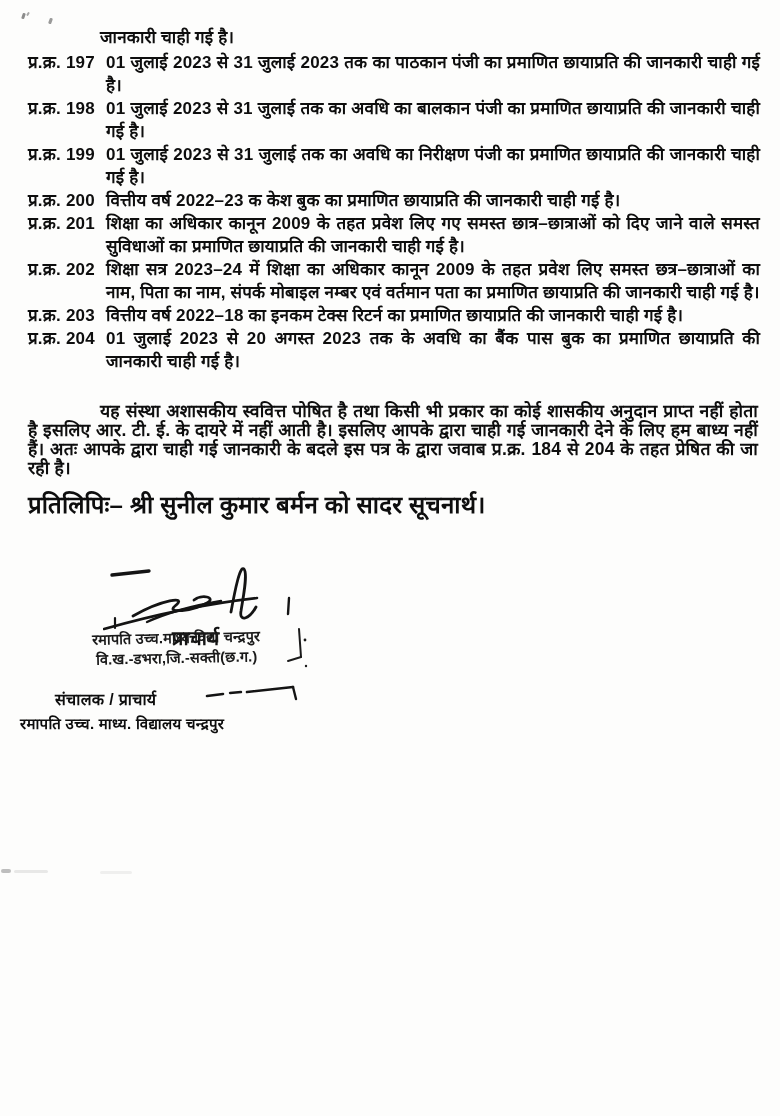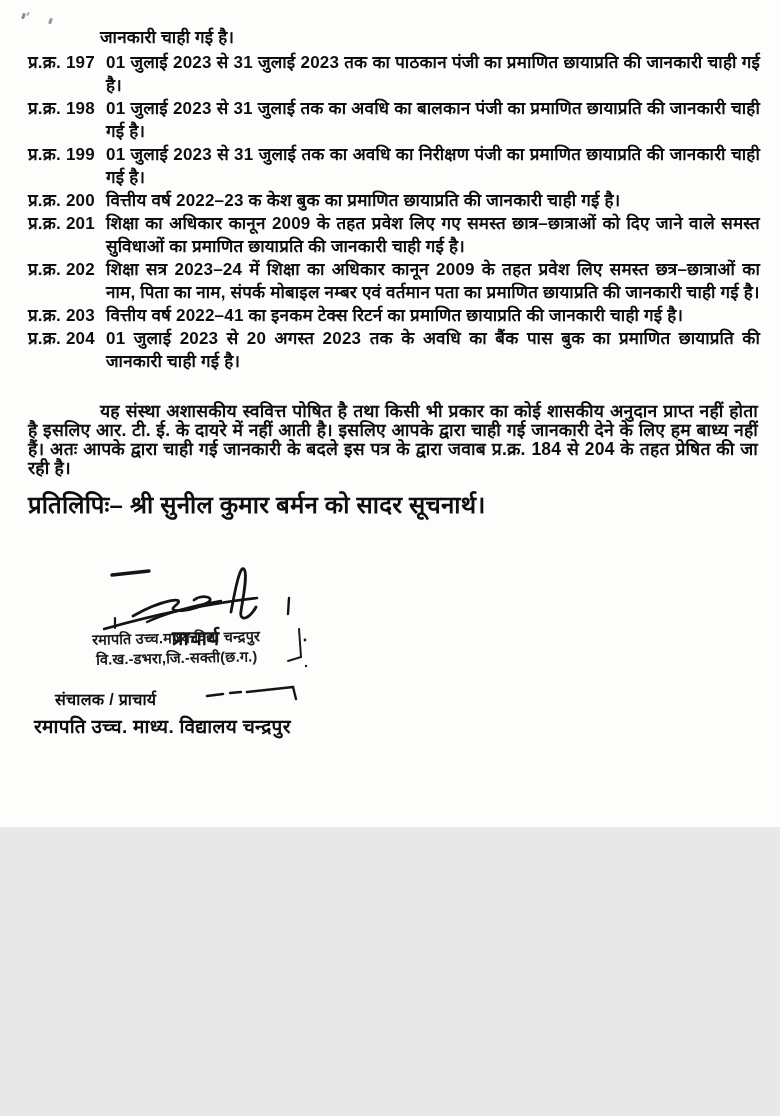--- a/index.html
+++ b/index.html
@@ -1,18 +1,18 @@
 <!DOCTYPE html>
 <html><head>
 <meta charset="utf-8">
 <style>
   html,body{margin:0;padding:0;background:#e8e8e8;}
   .doc{
     position:relative;
-    width:780px;height:827px;
+    width:780px;height:1116px;
     background:#fdfdfc;
     overflow:hidden;
     font-family:"Liberation Sans","DejaVu Sans",sans-serif;
     font-weight:700;
     color:#0e0e0e;
     -webkit-font-smoothing:antialiased;
   }
   .textflow{padding:26px 20px 0 28px;}
   .cont-line{
     margin-left:72px;
@@ -58,22 +58,22 @@
     font-size:14.5px;letter-spacing:.2px;color:#1a1a1a;
     transform:rotate(-1.2deg);
   }
   .stamp-corner-svg{position:absolute;left:268px;top:626px;}
   .stamp-hook-svg{position:absolute;left:205px;top:679px;}
   .footer-designation{
     position:absolute;left:55px;top:688px;
     font-size:16px;letter-spacing:.3px;
   }
   .footer-institution{
-    position:absolute;left:34px;top:713px;
-    font-size:19px;letter-spacing:.3px;
+    position:absolute;left:20px;top:713px;
+    font-size:15px;letter-spacing:.3px;
   }
   
   .speck{position:absolute;background:#6f6f6f;border-radius:1px;}
   .speck-a{left:22px;top:13px;width:3px;height:6px;transform:rotate(18deg);opacity:.8;}
   .speck-b{left:27px;top:12px;width:2px;height:4px;transform:rotate(30deg);opacity:.6;}
   .speck-c{left:49px;top:18px;width:3px;height:6px;transform:rotate(20deg);opacity:.7;}
   .smudge{position:absolute;background:#8a8a8a;border-radius:2px;}
   .smudge-a{left:1px;top:869px;width:10px;height:4px;opacity:.55;}
   .smudge-b{left:14px;top:870px;width:34px;height:3px;opacity:.18;}
   .smudge-c{left:100px;top:871px;width:32px;height:3px;opacity:.12;}
@@ -111,21 +111,21 @@
       <div class="item">
         <span class="item-label">प्र.क्र. 201</span>
         <span class="item-text">शिक्षा का अधिकार कानून 2009 के तहत प्रवेश लिए गए समस्त छात्र–छात्राओं को दिए जाने वाले समस्त सुविधाओं का प्रमाणित छायाप्रति की जानकारी चाही गई है।</span>
       </div>
       <div class="item">
         <span class="item-label">प्र.क्र. 202</span>
         <span class="item-text">शिक्षा सत्र 2023–24 में शिक्षा का अधिकार कानून 2009 के तहत प्रवेश लिए समस्त छत्र–छात्राओं का नाम, पिता का नाम, संपर्क मोबाइल नम्बर एवं वर्तमान पता का प्रमाणित छायाप्रति की जानकारी चाही गई है।</span>
       </div>
       <div class="item">
         <span class="item-label">प्र.क्र. 203</span>
-        <span class="item-text">वित्तीय वर्ष 2022–41 का इनकम टेक्स रिटर्न का प्रमाणित छायाप्रति की जानकारी चाही गई है।</span>
+        <span class="item-text">वित्तीय वर्ष 2022–18 का इनकम टेक्स रिटर्न का प्रमाणित छायाप्रति की जानकारी चाही गई है।</span>
       </div>
       <div class="item">
         <span class="item-label">प्र.क्र. 204</span>
         <span class="item-text">01 जुलाई 2023 से 20 अगस्त 2023 तक के अवधि का बैंक पास बुक का प्रमाणित छायाप्रति की जानकारी चाही गई है।</span>
       </div>
     </div>
 
     <div class="closing">यह संस्था अशासकीय स्ववित्त पोषित है तथा किसी भी प्रकार का कोई शासकीय अनुदान प्राप्त नहीं होता है इसलिए आर. टी. ई. के दायरे में नहीं आती है। इसलिए आपके द्वारा चाही गई जानकारी देने के लिए हम बाध्य नहीं हैं। अतः आपके द्वारा चाही गई जानकारी के बदले इस पत्र के द्वारा जवाब प्र.क्र. 184 से 204 के तहत प्रेषित की जा रही है।</div>
 
     <div class="copyline">प्रतिलिपिः– श्री सुनील कुमार बर्मन को सादर सूचनार्थ।</div>

